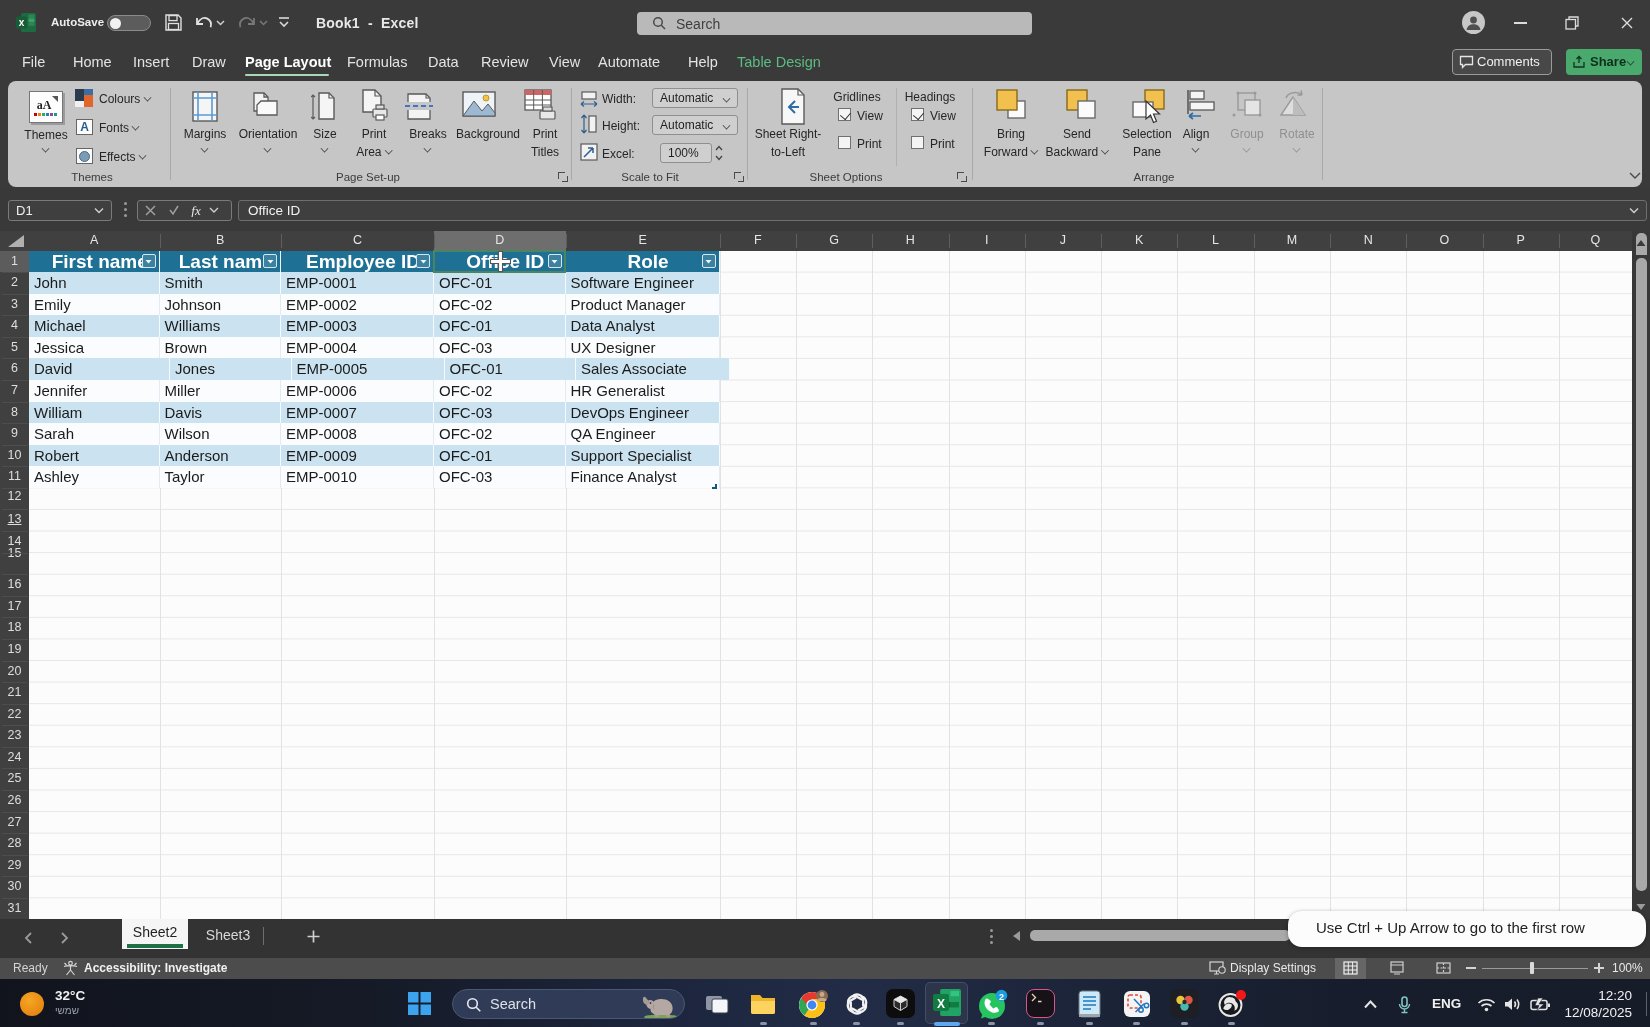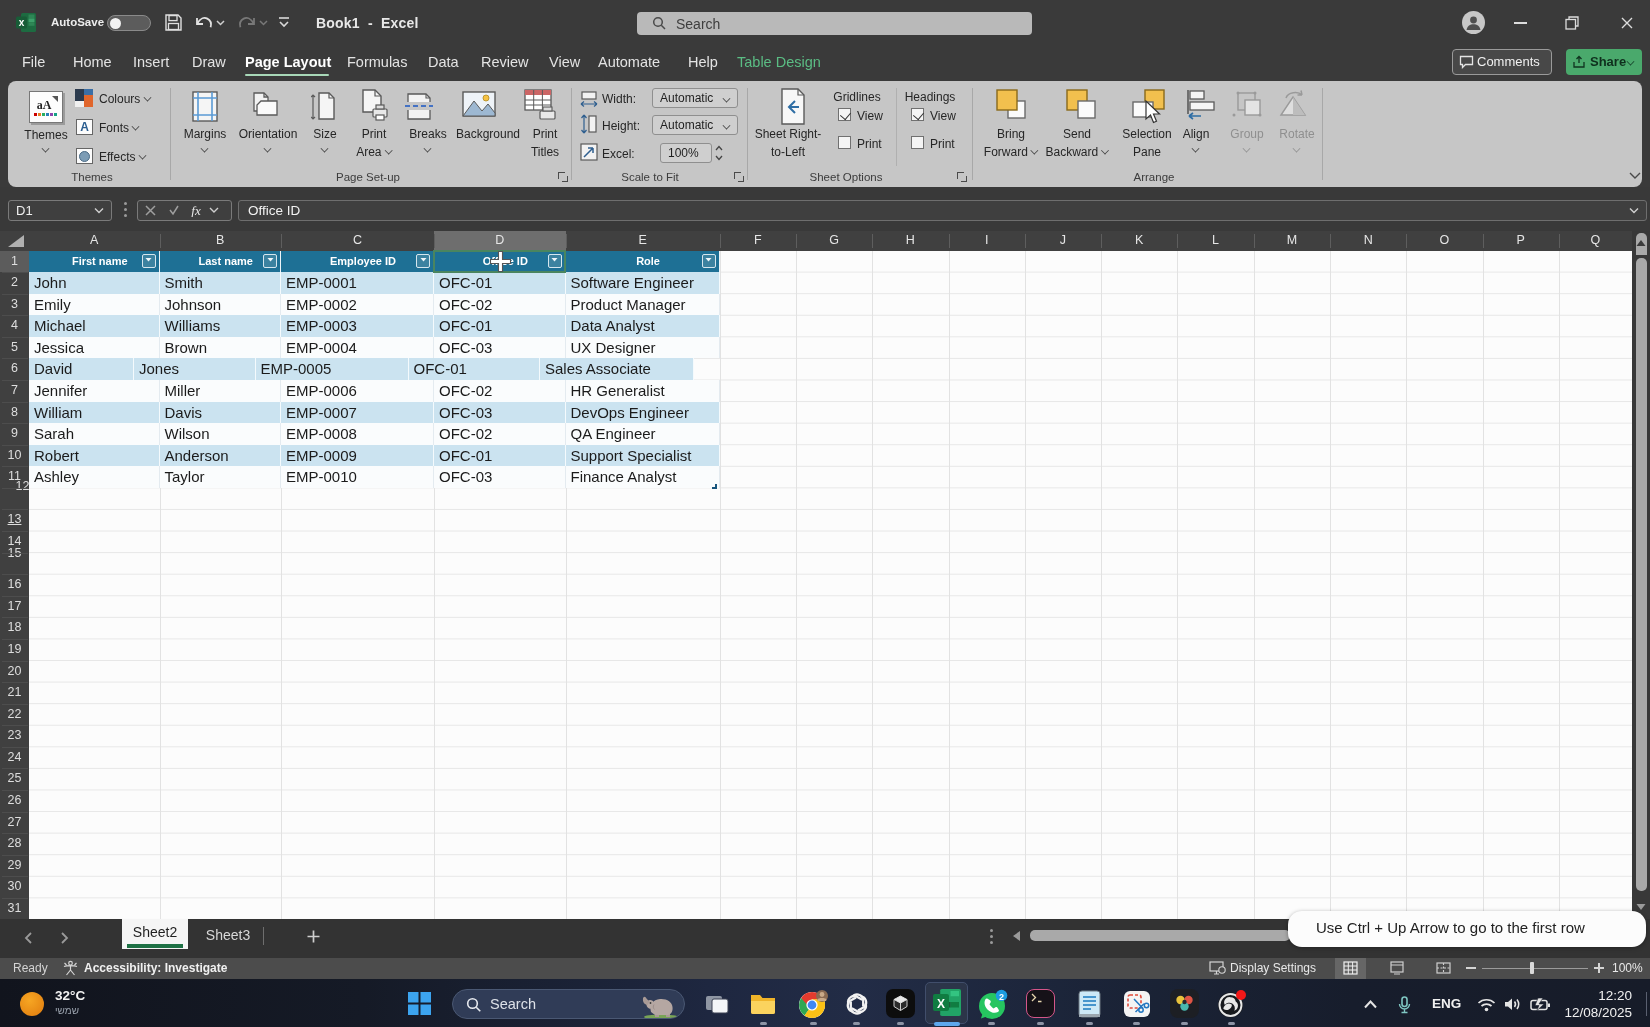--- a/index.html
+++ b/index.html
@@ -38,21 +38,21 @@
   .rowsep { position:absolute; left:2px; width:26px; height:1px; background:#4d4d4d; }
   #cells { position:absolute; left:29px; top:19.5px; width:1603px; height:668.5px;
      background-image:linear-gradient(to bottom, transparent 20.58px, #e7e7e7 20.58px);
      background-size:100% 21.58px; }
   .vline { position:absolute; top:0; width:1px; height:668.5px; background:#e2e2e2; }
   
   .trow { position:absolute; left:0; display:flex; height:21.58px; }
   .tc { height:21.58px; line-height:21.3px; font-size:15px; color:#1b1b1b; padding-left:5px; overflow:hidden; white-space:nowrap; }
   .band .tc { background:#cbe3f0; border-right:1px solid #f4fafd; }
   .plain .tc { background:#fafcfd; border-right:1px solid #e4ebf0; }
-  .thead .tc { background:#1e7095; color:#fff; font-weight:bold; font-size:11px; text-align:center; position:relative; border-right:1px solid #eef4f8; padding-left:12px; }
+  .thead .tc { background:#1e7095; color:#fff; font-weight:bold; font-size:19px; text-align:center; position:relative; border-right:1px solid #eef4f8; padding-left:12px; }
   .fbtn { position:absolute; right:3px; top:3.5px; width:14px; height:14px; background:#46198f; background:#3c82a0; border:1px solid #d5e6ee; border-radius:2px; text-align:center; line-height:10px; }
   
   #sheetrow { position:absolute; left:0; top:919px; width:1650px; height:39px; background:#333333; }
   
   #statusbar { position:absolute; left:0; top:958px; width:1650px; height:21px; background:#4c4c4c; color:#e0e0e0; font-size:12px; }
   
   #taskbar { position:absolute; left:0; top:979px; width:1650px; height:48px;
      background:linear-gradient(90deg,#11141d 0%,#151a26 22%,#1e2740 43%,#222c46 52%,#1b2438 66%,#171d2c 82%,#171c29 100%); }
   .ticon { position:absolute; top:10px; }
   .dash { position:absolute; top:43px; width:7px; height:3px; border-radius:2px; background:#8d94a5; }
@@ -413,21 +413,21 @@
       <div class="rownum" style="top:129.48px;height:21.58px;line-height:21.58px;">7</div>
       <div class="rowsep" style="top:129.48px"></div>
       <div class="rownum" style="top:151.06px;height:21.58px;line-height:21.58px;">8</div>
       <div class="rowsep" style="top:151.06px"></div>
       <div class="rownum" style="top:172.64px;height:21.58px;line-height:21.58px;">9</div>
       <div class="rowsep" style="top:172.64px"></div>
       <div class="rownum" style="top:194.22px;height:21.58px;line-height:21.58px;">10</div>
       <div class="rowsep" style="top:194.22px"></div>
       <div class="rownum" style="top:215.80px;height:21.58px;line-height:21.58px;">11</div>
       <div class="rowsep" style="top:215.80px"></div>
-      <div class="rownum" style="top:225px;height:21.58px;line-height:21.58px;margin-left:8px;">12</div>
+      <div class="rownum" style="top:235px;height:21.58px;line-height:21.58px;">12</div>
       <div class="rowsep" style="top:237.38px"></div>
       <div class="rownum" style="top:258.96px;height:21.58px;line-height:21.58px;text-decoration:underline;">13</div>
       <div class="rowsep" style="top:258.96px"></div>
       <div class="rownum" style="top:280.54px;height:21.58px;line-height:21.58px;">14</div>
       <div class="rowsep" style="top:280.54px"></div>
       <div class="rownum" style="top:292px;height:21.58px;line-height:21.58px;">15</div>
       <div class="rowsep" style="top:302.12px"></div>
       <div class="rownum" style="top:323.70px;height:21.58px;line-height:21.58px;">16</div>
       <div class="rowsep" style="top:323.70px"></div>
       <div class="rownum" style="top:345.28px;height:21.58px;line-height:21.58px;">17</div>
@@ -519,21 +519,21 @@
           <div class="tc" style="width:154.1px">Data Analyst</div>
         </div>
         <div class="trow plain" style="top:86.32px">
           <div class="tc" style="width:130.5px">Jessica</div>
           <div class="tc" style="width:121.5px">Brown</div>
           <div class="tc" style="width:153px">EMP-0004</div>
           <div class="tc" style="width:131.5px">OFC-03</div>
           <div class="tc" style="width:154.1px">UX Designer</div>
         </div>
         <div class="trow band" style="top:107.90px">
-          <div class="tc" style="width:105px">David</div>
+          <div class="tc" style="width:141px">David</div>
           <div class="tc" style="width:121.5px">Jones</div>
           <div class="tc" style="width:153px">EMP-0005</div>
           <div class="tc" style="width:131.5px">OFC-01</div>
           <div class="tc" style="width:154.1px">Sales Associate</div>
         </div>
         <div class="trow plain" style="top:129.48px">
           <div class="tc" style="width:130.5px">Jennifer</div>
           <div class="tc" style="width:121.5px">Miller</div>
           <div class="tc" style="width:153px">EMP-0006</div>
           <div class="tc" style="width:131.5px">OFC-02</div>

